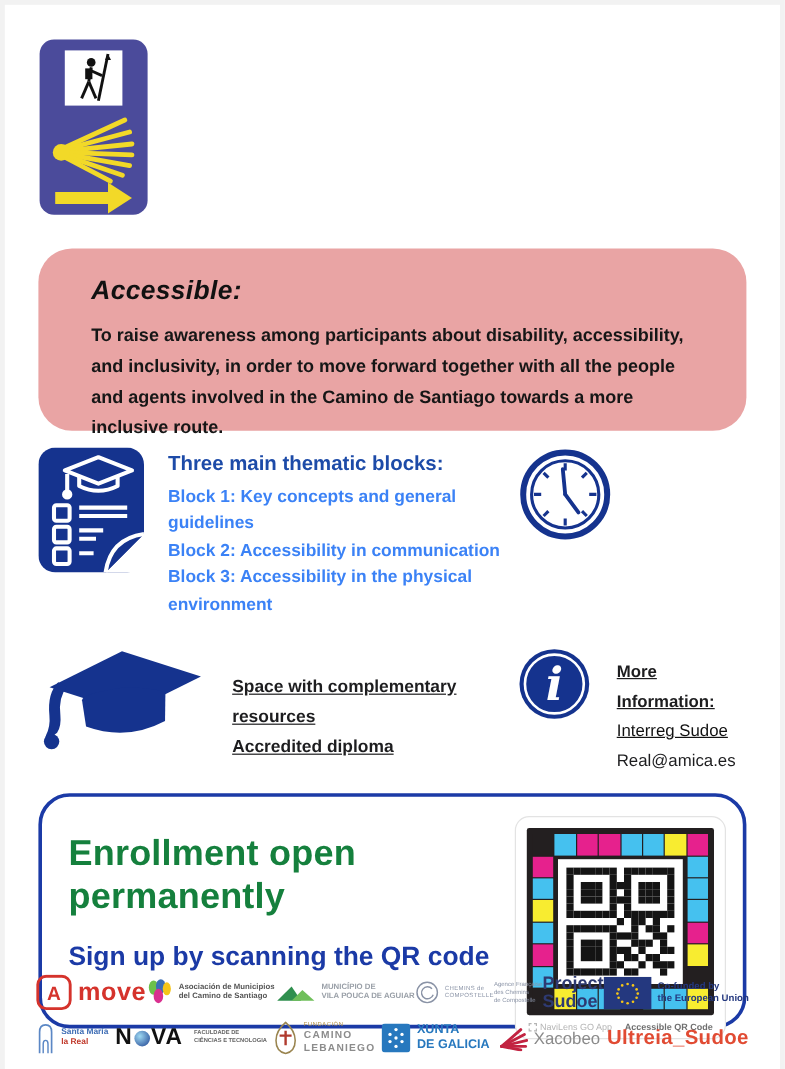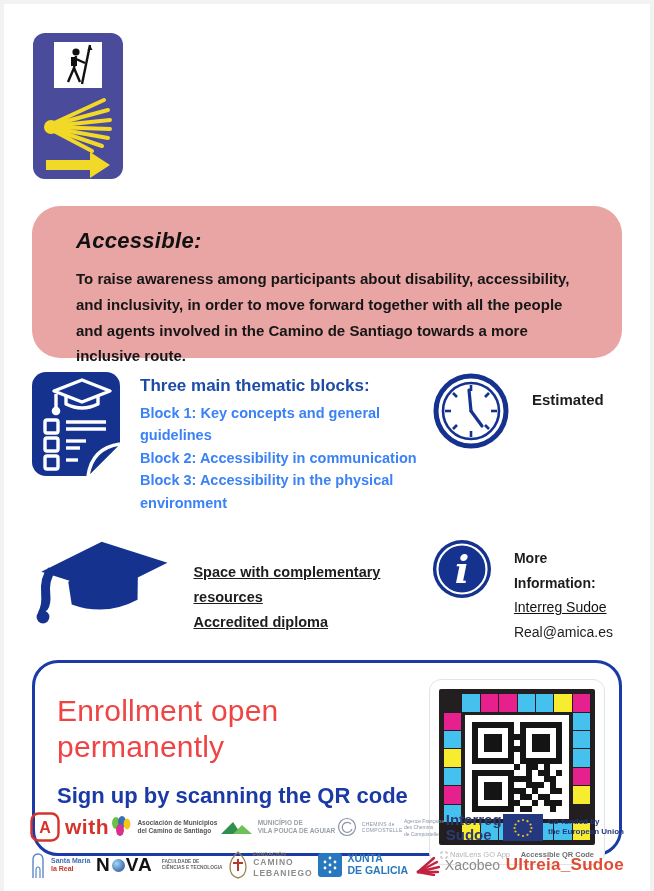--- a/index.html
+++ b/index.html
@@ -33,29 +33,29 @@
   .cell { display: flex; align-items: flex-start; }
   .cell-left  { flex: 0 0 400px; }
   .cell-right { flex: 1; }
   .blocks-text { margin-left: 20px; margin-top: 4px; }
   .blocks-text h3 { color: #1d4ba8; font-size: 17px; font-weight: 800; margin-bottom: 6px; }
   .block-line { font-size: 14.5px; font-weight: 700; color: #3b82f6; line-height: 1.55; max-width: 290px; }
   .duration-text { margin-left: 22px; margin-top: 16px; font-size: 15px; line-height: 1.6; }
   .duration-text b { font-weight: 800; }
   .resources-text { margin-left: 24px; margin-top: 24px; font-size: 14.5px; font-weight: 700; line-height: 1.7; text-decoration: underline; }
   .info-text { margin-left: 22px; margin-top: 10px; font-size: 14px; line-height: 1.75; }
-  .info-text .hd { font-weight: 800; }
+  .info-text .hd { font-weight: 800; text-decoration: underline; }
   .info-link { text-decoration: underline; color: #111; cursor: pointer; }
   
   .enroll {
     margin-top: 16px; border: 3px solid #1b3aa6; border-radius: 26px;
     height: 196px; display: flex; padding: 16px 14px 10px 22px;
   }
   .enroll-left { flex: 1; padding-top: 14px; }
-  .enroll-title { font-size: 30px; font-weight: 400; color: #ef4444; line-height: 1.2; letter-spacing: .2px; }
+  .enroll-title { font-size: 30px; font-weight: 700; color: #15803d; line-height: 1.2; letter-spacing: .2px; }
   .enroll-sub { margin-top: 18px; font-size: 22px; font-weight: 800; color: #1b3aa6; }
   .qr-card {
     width: 176px; background: #fff; border: 1px solid #e3e3e3; border-radius: 12px;
     padding: 9px 9px 5px; align-self: flex-start;
   }
   .qr-marker { position: relative; width: 156px; height: 156px; background: #231f20; padding: 5px; border-radius: 2px; }
   .qr-ring { display: grid; grid-template-columns: repeat(8,1fr); grid-template-rows: repeat(8,1fr); width: 100%; height: 100%; gap: 1px; }
   .qr-white { position: absolute; left: 26px; top: 26px; width: 104px; height: 104px; background: #fff; padding: 7px; }
   .qr-matrix { display: grid; width: 100%; height: 100%; }
   .qr-caption { display: flex; justify-content: space-between; align-items: center; margin-top: 5px; padding: 0 1px; }
@@ -167,21 +167,20 @@
               <path d="M53 53 l4 4"></path>
               <path d="M57 21 l-4 4"></path>
               <path d="M25 53 l-4 4"></path>
           </g>
           <g stroke="#15338e" stroke-width="3.2" stroke-linecap="round">
             <path d="M39 39 L37 18"></path>
             <path d="M39 39 L50 54"></path>
           </g>
         </svg>
         <div class="duration-text">
-          <div><b>Estimated</b></div>
         </div>
       </div>
     </div>
 
     <div class="feature-row r2">
       <div class="cell cell-left">
         <svg width="150" height="96" viewBox="0 0 150 96">
           <g fill="#15338e">
             <polygon points="78,2 148,30 80,58 10,30" transform="rotate(-4 75 30)"></polygon>
             <path d="M40 44 q0 -6 38 -9 q38 3 38 9 l-2 24 q-36 16 -72 0 z" transform="rotate(-4 75 50)"></path>
@@ -530,21 +529,21 @@
     </div>
   </div>
 
   <div class="footer">
     <div class="logo-row">
       <div class="logo">
         <svg width="30" height="30" viewBox="0 0 30 30">
           <rect x="1.5" y="1.5" width="27" height="27" rx="7" fill="none" stroke="#d5332c" stroke-width="2.4"></rect>
           <text x="15" y="21" text-anchor="middle" font-size="16" font-weight="800" fill="#d5332c" font-family="'Liberation Sans',sans-serif">A</text>
         </svg>
-        <span class="amica-word">with</span>
+        <span class="amica-word">move</span>
       </div>
       <div class="logo">
         <svg width="22" height="24" viewBox="0 0 22 24">
           <ellipse cx="6" cy="8" rx="4" ry="6" fill="#6cc04a"></ellipse>
           <ellipse cx="12" cy="7" rx="4" ry="6" fill="#3b6fb6"></ellipse>
           <ellipse cx="17" cy="9" rx="3.4" ry="5.4" fill="#f5c518"></ellipse>
           <ellipse cx="10" cy="15" rx="4" ry="6" fill="#d9308f"></ellipse>
         </svg>
         <div class="tiny">
           <div>Asociación de Municipios</div>
@@ -573,21 +572,21 @@
       </div>
       <div class="logo">
         <div class="micro">
           <div>Agence Française</div>
           <div>des Chemins</div>
           <div>de Compostelle</div>
         </div>
       </div>
       <div class="logo">
         <div class="interreg-word">
-          <div>Interreg</div>
+          <div>Project</div>
           <div>Sudoe</div>
         </div>
       </div>
       <div class="logo">
         <svg width="40" height="27" viewBox="0 0 40 27">
           <rect x="0" y="0" width="40" height="27" fill="#24387f"></rect>
           <g fill="#f5c518">
             <circle cx="20" cy="6" r="1.1"></circle>
               <circle cx="24.5" cy="7.2" r="1.1"></circle>
               <circle cx="27.5" cy="10.5" r="1.1"></circle>

